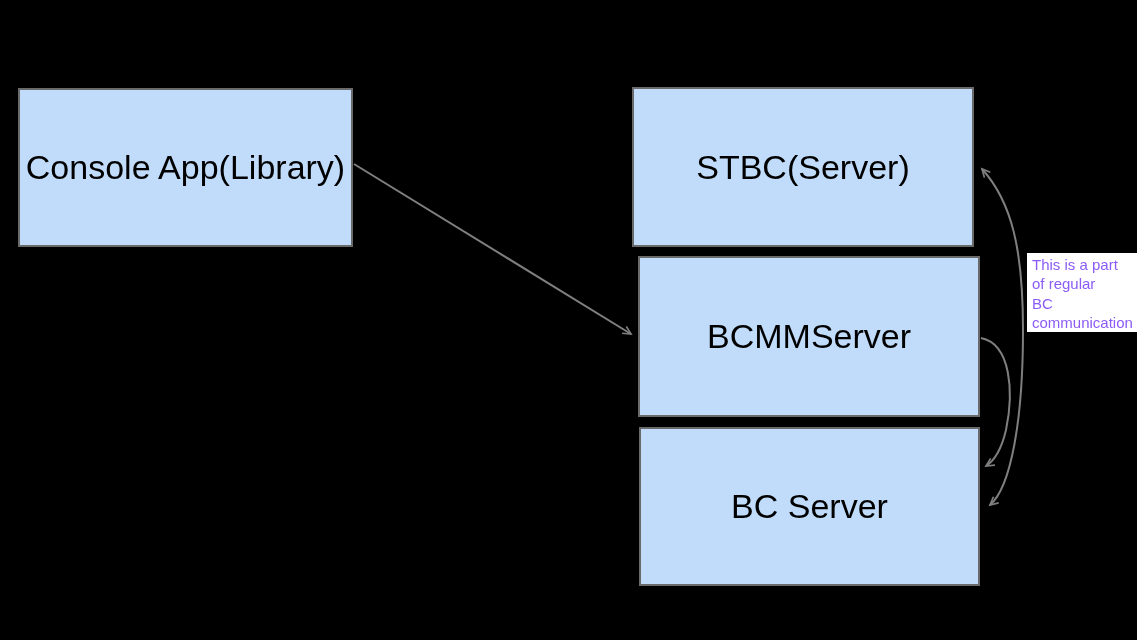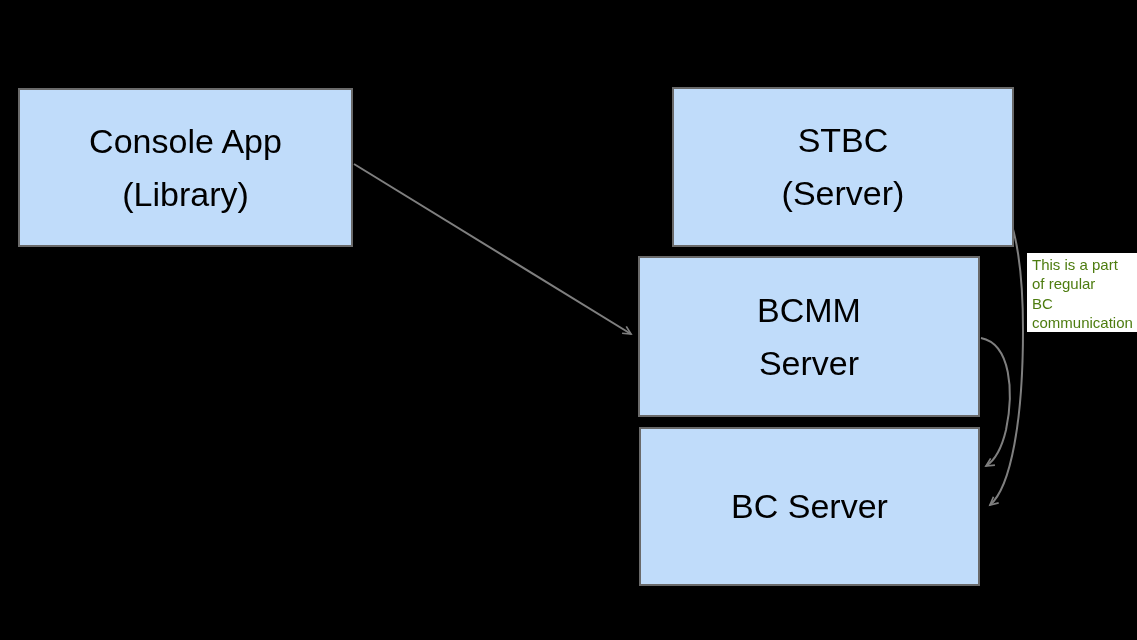--- a/index.html
+++ b/index.html
@@ -21,44 +21,44 @@
     top: 0;
     pointer-events: none;
   }
   .node {
     position: absolute;
     box-sizing: border-box;
     background: #c0dcfa;
     border: 2px solid #6a6a6a;
     color: #000000;
     display: flex;
-    flex-direction: column;
+    flex-direction: row;
     align-items: center;
     justify-content: center;
     text-align: center;
   }
   .node .line {
     display: block;
     font-size: 34px;
     line-height: 53px;
     white-space: nowrap;
   }
   #node-console   { left: 18px;  top: 88px;  width: 335px; height: 159px; }
-  #node-stbc      { left: 672px; top: 87px;  width: 342px; height: 160px; }
+  #node-stbc      { left: 632px; top: 87px;  width: 342px; height: 160px; }
   #node-bcmm      { left: 638px; top: 256px; width: 342px; height: 161px; }
   #node-bcpython  { left: 639px; top: 427px; width: 341px; height: 159px; }
   .annotation {
     position: absolute;
     left: 1027px;
     top: 253px;
     width: 110px;
     height: 79px;
     box-sizing: border-box;
     background: #ffffff;
-    color: #4d7c0f;
+    color: #8b5cf6;
     font-size: 15px;
     line-height: 19.4px;
     padding: 2px 0 0 5px;
     overflow: hidden;
   }
   .annotation .ann-line { display: block; white-space: nowrap; }
 </style>
 </head>
 <body>
 

